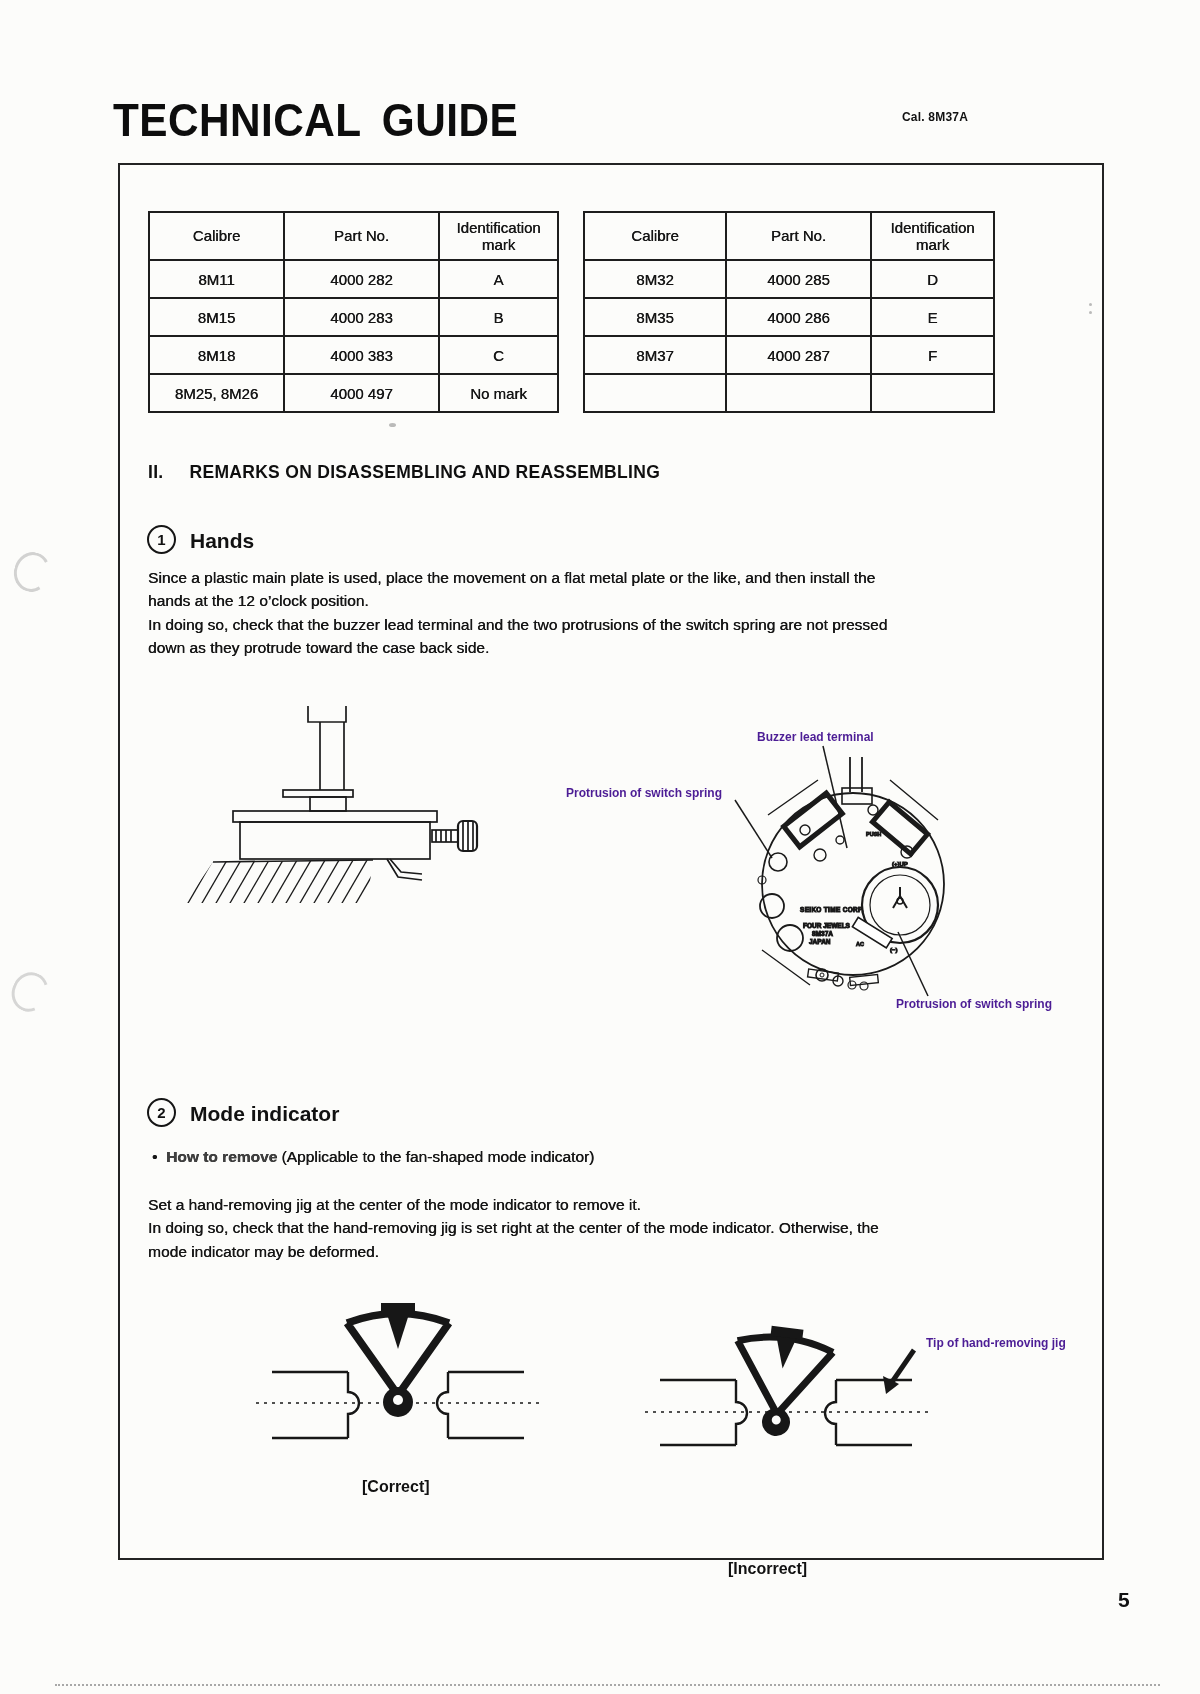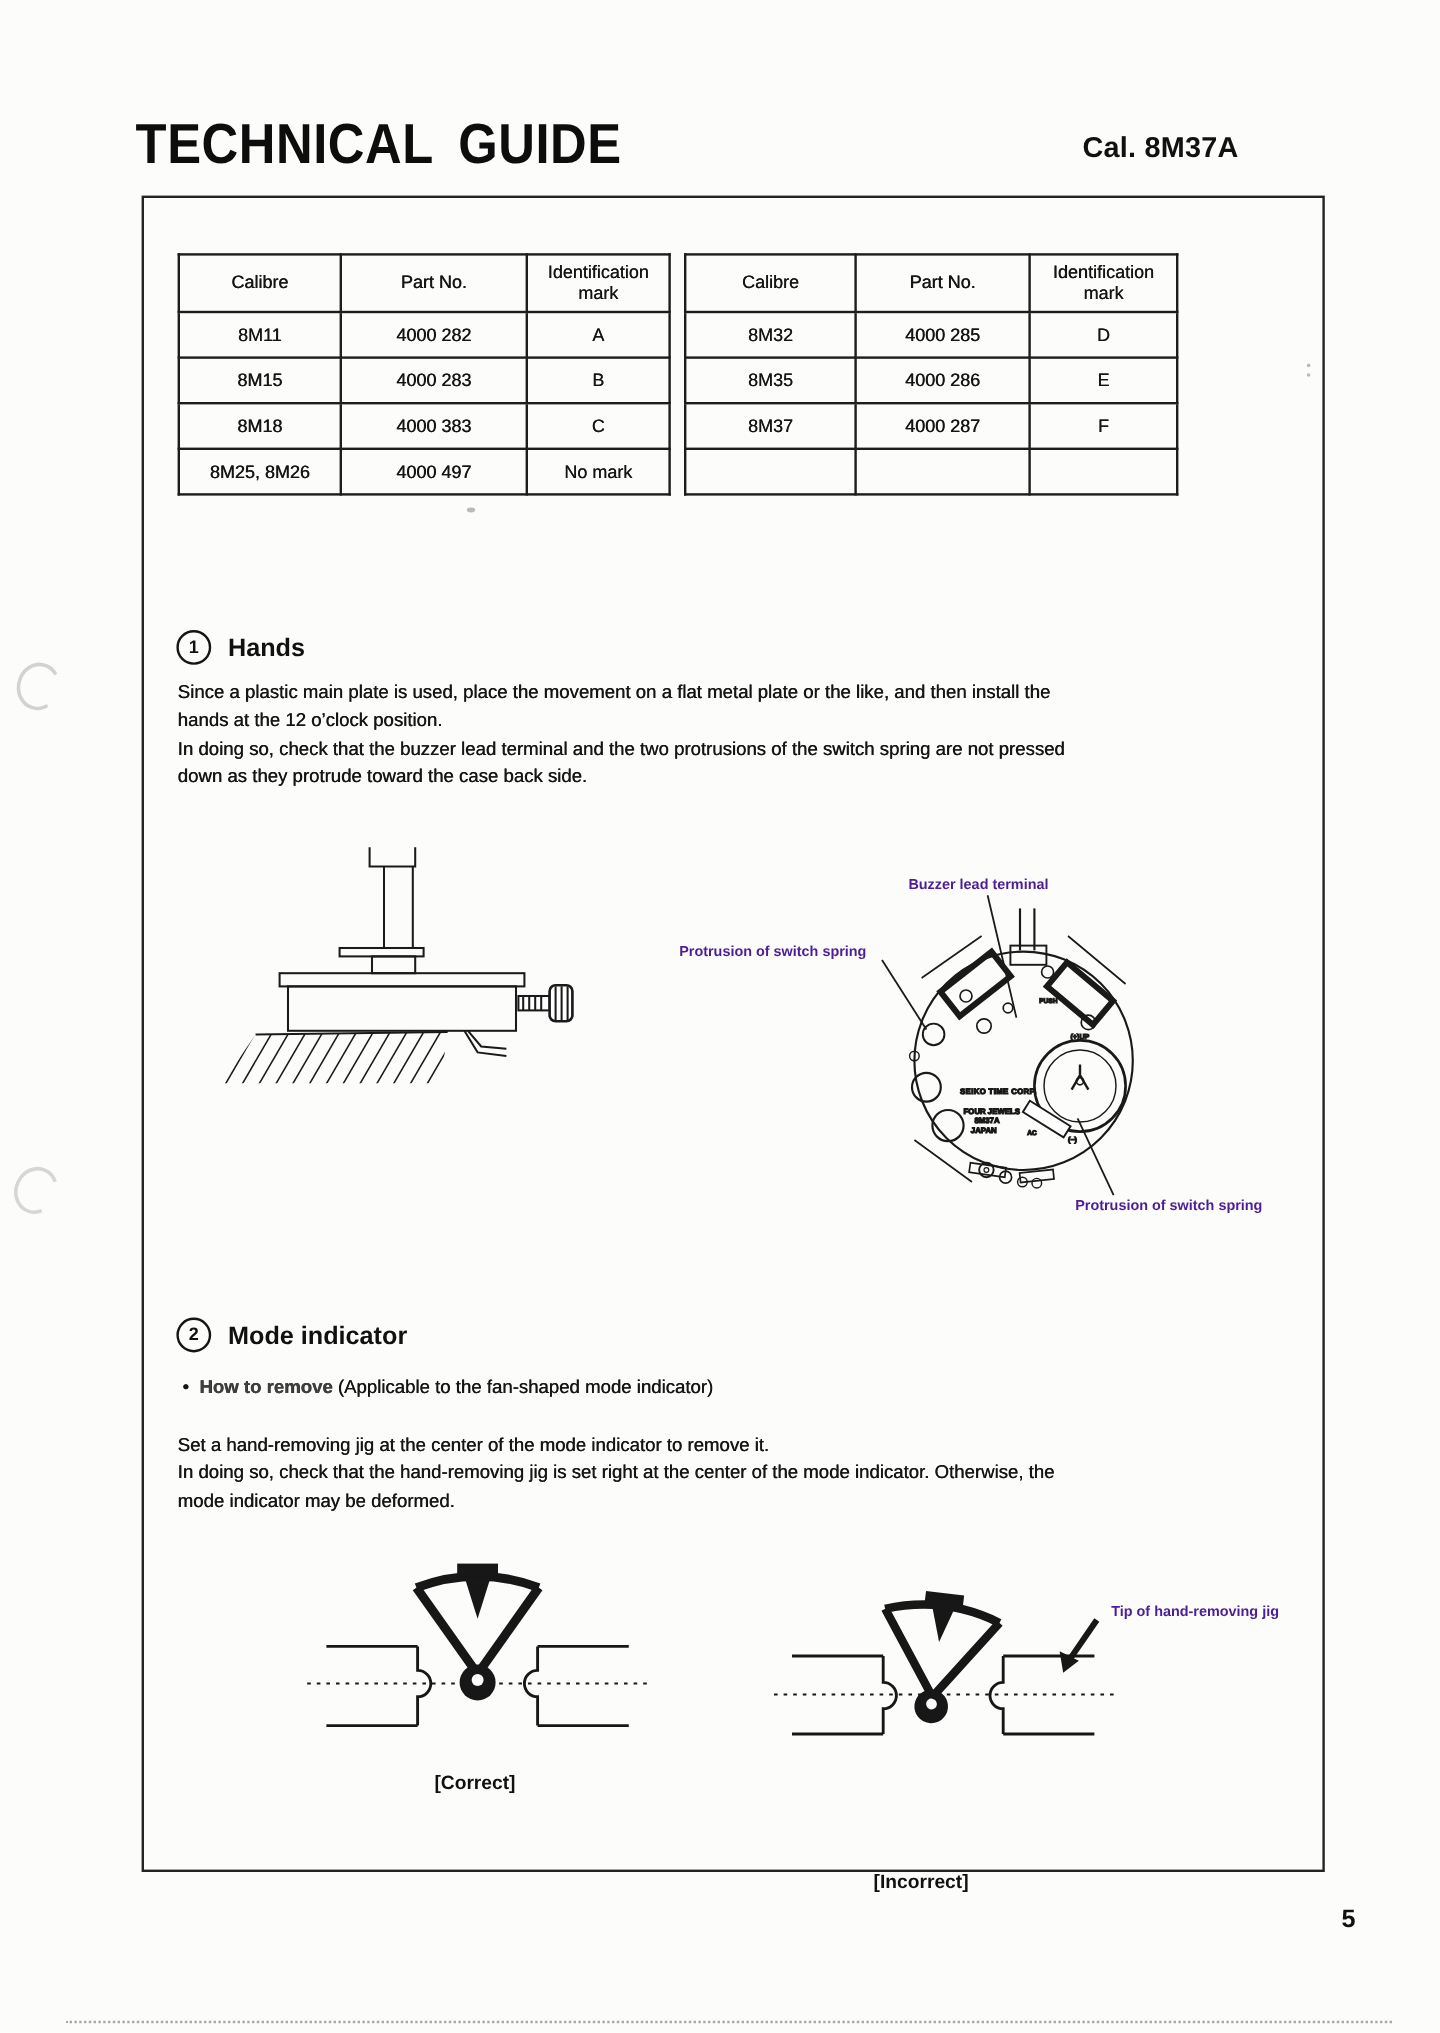--- a/index.html
+++ b/index.html
@@ -4,21 +4,21 @@
 <style>
   html,body{margin:0;padding:0;}
   body{background:#ffffff;}
   .page{position:relative;width:1200px;height:1694px;background:#fcfcfa;
         font-family:"Liberation Sans",sans-serif;color:#111;overflow:hidden;}
   .abs{position:absolute;}
   .txt{font-weight:500;text-shadow:.35px 0 0 #161616;color:#161616;}
   .bold{font-weight:700;color:#404040;}
   .title{font-size:47px;font-weight:700;letter-spacing:.5px;word-spacing:10px;
          transform:scaleX(.9);transform-origin:left center;color:#0d0d0d;}
-  .cal{font-size:24px;font-weight:700;letter-spacing:.2px;}
+  .cal{font-size:12px;font-weight:700;letter-spacing:.2px;}
   .frame{border:2px solid #232323;}
   table{border-collapse:collapse;table-layout:fixed;}
   td,th{border:2px solid #1d1d1d;text-align:center;vertical-align:middle;
         font-size:15px;font-weight:500;text-shadow:.35px 0 0 #161616;color:#161616;
         padding:0 2px;overflow:hidden;}
   th{height:46px;line-height:1.15;}
   td{height:36px;}
   .sec-head{display:flex;gap:26px;font-size:17.5px;font-weight:700;letter-spacing:.3px;color:#0f0f0f;}
   .circnum{width:25px;height:25px;border:2px solid #151515;border-radius:50%;
            text-align:center;line-height:25px;font-size:15px;font-weight:700;}
@@ -36,21 +36,21 @@
 </head>
 <body>
 
 <div class="page">
 
   <div class="abs title" style="left:113px;top:92px;">TECHNICAL GUIDE</div>
   <div class="abs cal" style="left:902px;top:110px;">Cal. 8M37A</div>
 
   <div class="abs frame" style="left:118px;top:163px;width:982px;height:1393px;"></div>
 
-  <div class="abs" style="left:148px;top:211px;display:flex;gap:11px;align-items:center;">
+  <div class="abs" style="left:148px;top:211px;display:flex;gap:24px;align-items:center;">
     <table style="width:409px;">
       <colgroup>
           <col style="width:135px">
           <col style="width:155px">
           <col style="width:119px">
         </colgroup>
       <thead>
           <tr>
             <th>Calibre</th>
             <th>Part No.</th>
@@ -111,20 +111,24 @@
           </tr>
           <tr>
             <td></td>
             <td></td>
             <td></td>
           </tr>
         </tbody>
     </table>
   </div>
 
+  <div class="abs sec-head" style="left:148px;top:462px;">
+    <span>II.</span>
+    <span>REMARKS ON DISASSEMBLING AND REASSEMBLING</span>
+  </div>
 
   <div class="abs circnum" style="left:147px;top:525px;">1</div>
   <div class="abs itemlabel" style="left:190px;top:529px;">Hands</div>
 
   <div class="abs para txt" style="left:148px;top:566px;">Since a plastic main plate is used, place the movement on a flat metal plate or the like, and then install the
 hands at the 12 o’clock position.
 In doing so, check that the buzzer lead terminal and the two protrusions of the switch spring are not pressed
 down as they protrude toward the case back side.</div>
 
   <svg class="abs" style="left:150px;top:680px;" width="950" height="340" viewBox="0 0 950 340">

